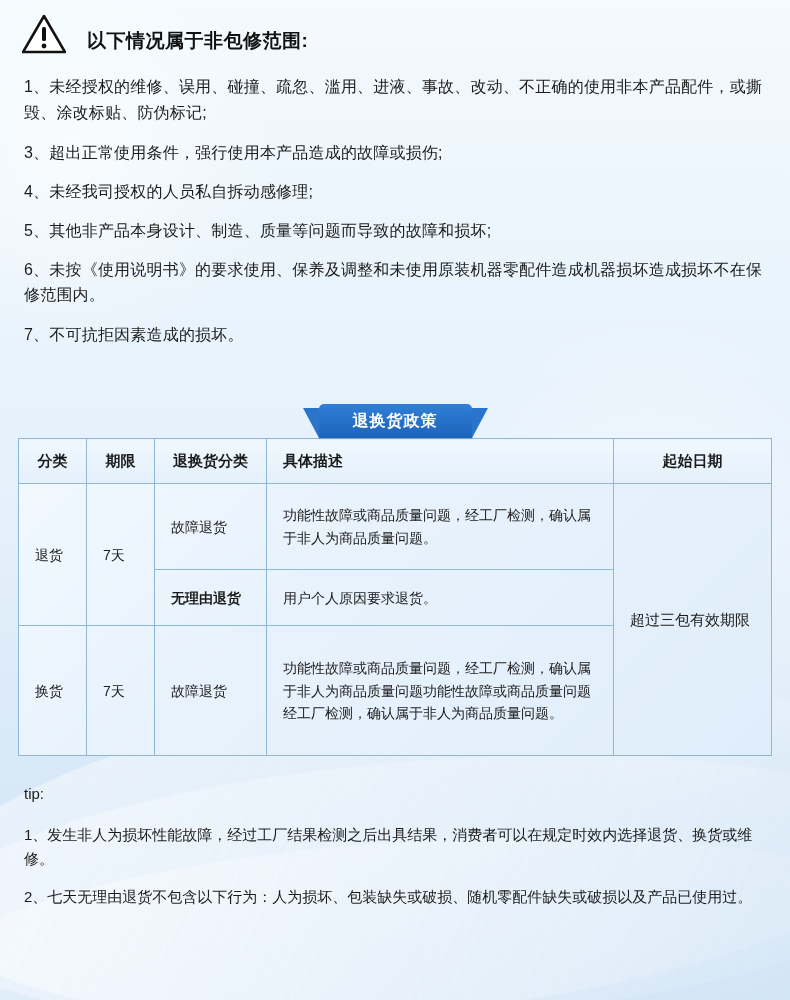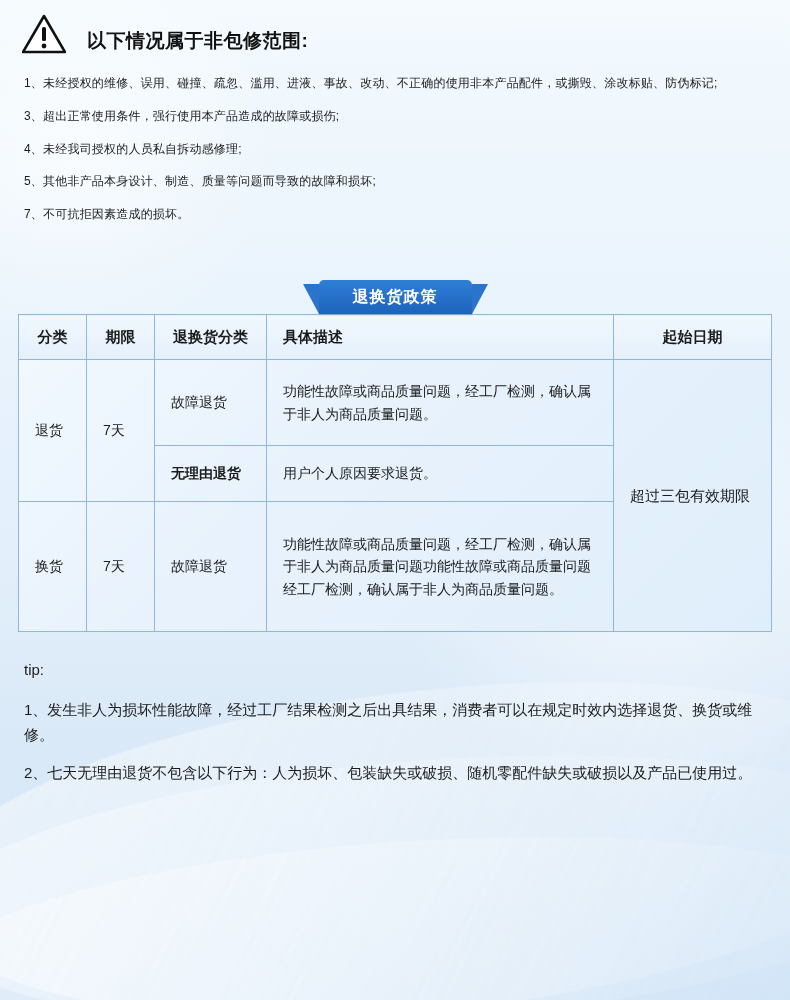--- a/index.html
+++ b/index.html
@@ -71,21 +71,21 @@
     letter-spacing: .5px;
   }
 
   
   .excl {
     margin-top: 16px;
     padding: 0 6px;
   }
   .excl p {
     margin: 0 0 14px 0;
-    font-size: 12px;
+    font-size: 16px;
     line-height: 1.62;
     color: #1c1c1c;
     letter-spacing: .2px;
   }
   .excl p.tight { margin-bottom: 13px; }
 
   
   .banner-wrap {
     margin-top: 56px;
     display: flex;
@@ -187,20 +187,21 @@
       </svg>
     </span>
     <span class="warn-title">以下情况属于非包修范围:</span>
   </div>
 
   <div class="excl">
     <p>1、未经授权的维修、误用、碰撞、疏忽、滥用、进液、事故、改动、不正确的使用非本产品配件，或撕毁、涂改标贴、防伪标记;</p>
     <p class="tight">3、超出正常使用条件，强行使用本产品造成的故障或损伤;</p>
     <p class="tight">4、未经我司授权的人员私自拆动感修理;</p>
     <p class="tight">5、其他非产品本身设计、制造、质量等问题而导致的故障和损坏;</p>
+    <p>6、未按《使用说明书》的要求使用、保养及调整和未使用原装机器零配件造成机器损坏造成损坏不在保修范围内。</p>
     <p class="tight">7、不可抗拒因素造成的损坏。</p>
   </div>
 
   <div class="banner-wrap">
     <div class="banner">退换货政策</div>
   </div>
 
   <table class="policy">
     <thead>
       <tr>

